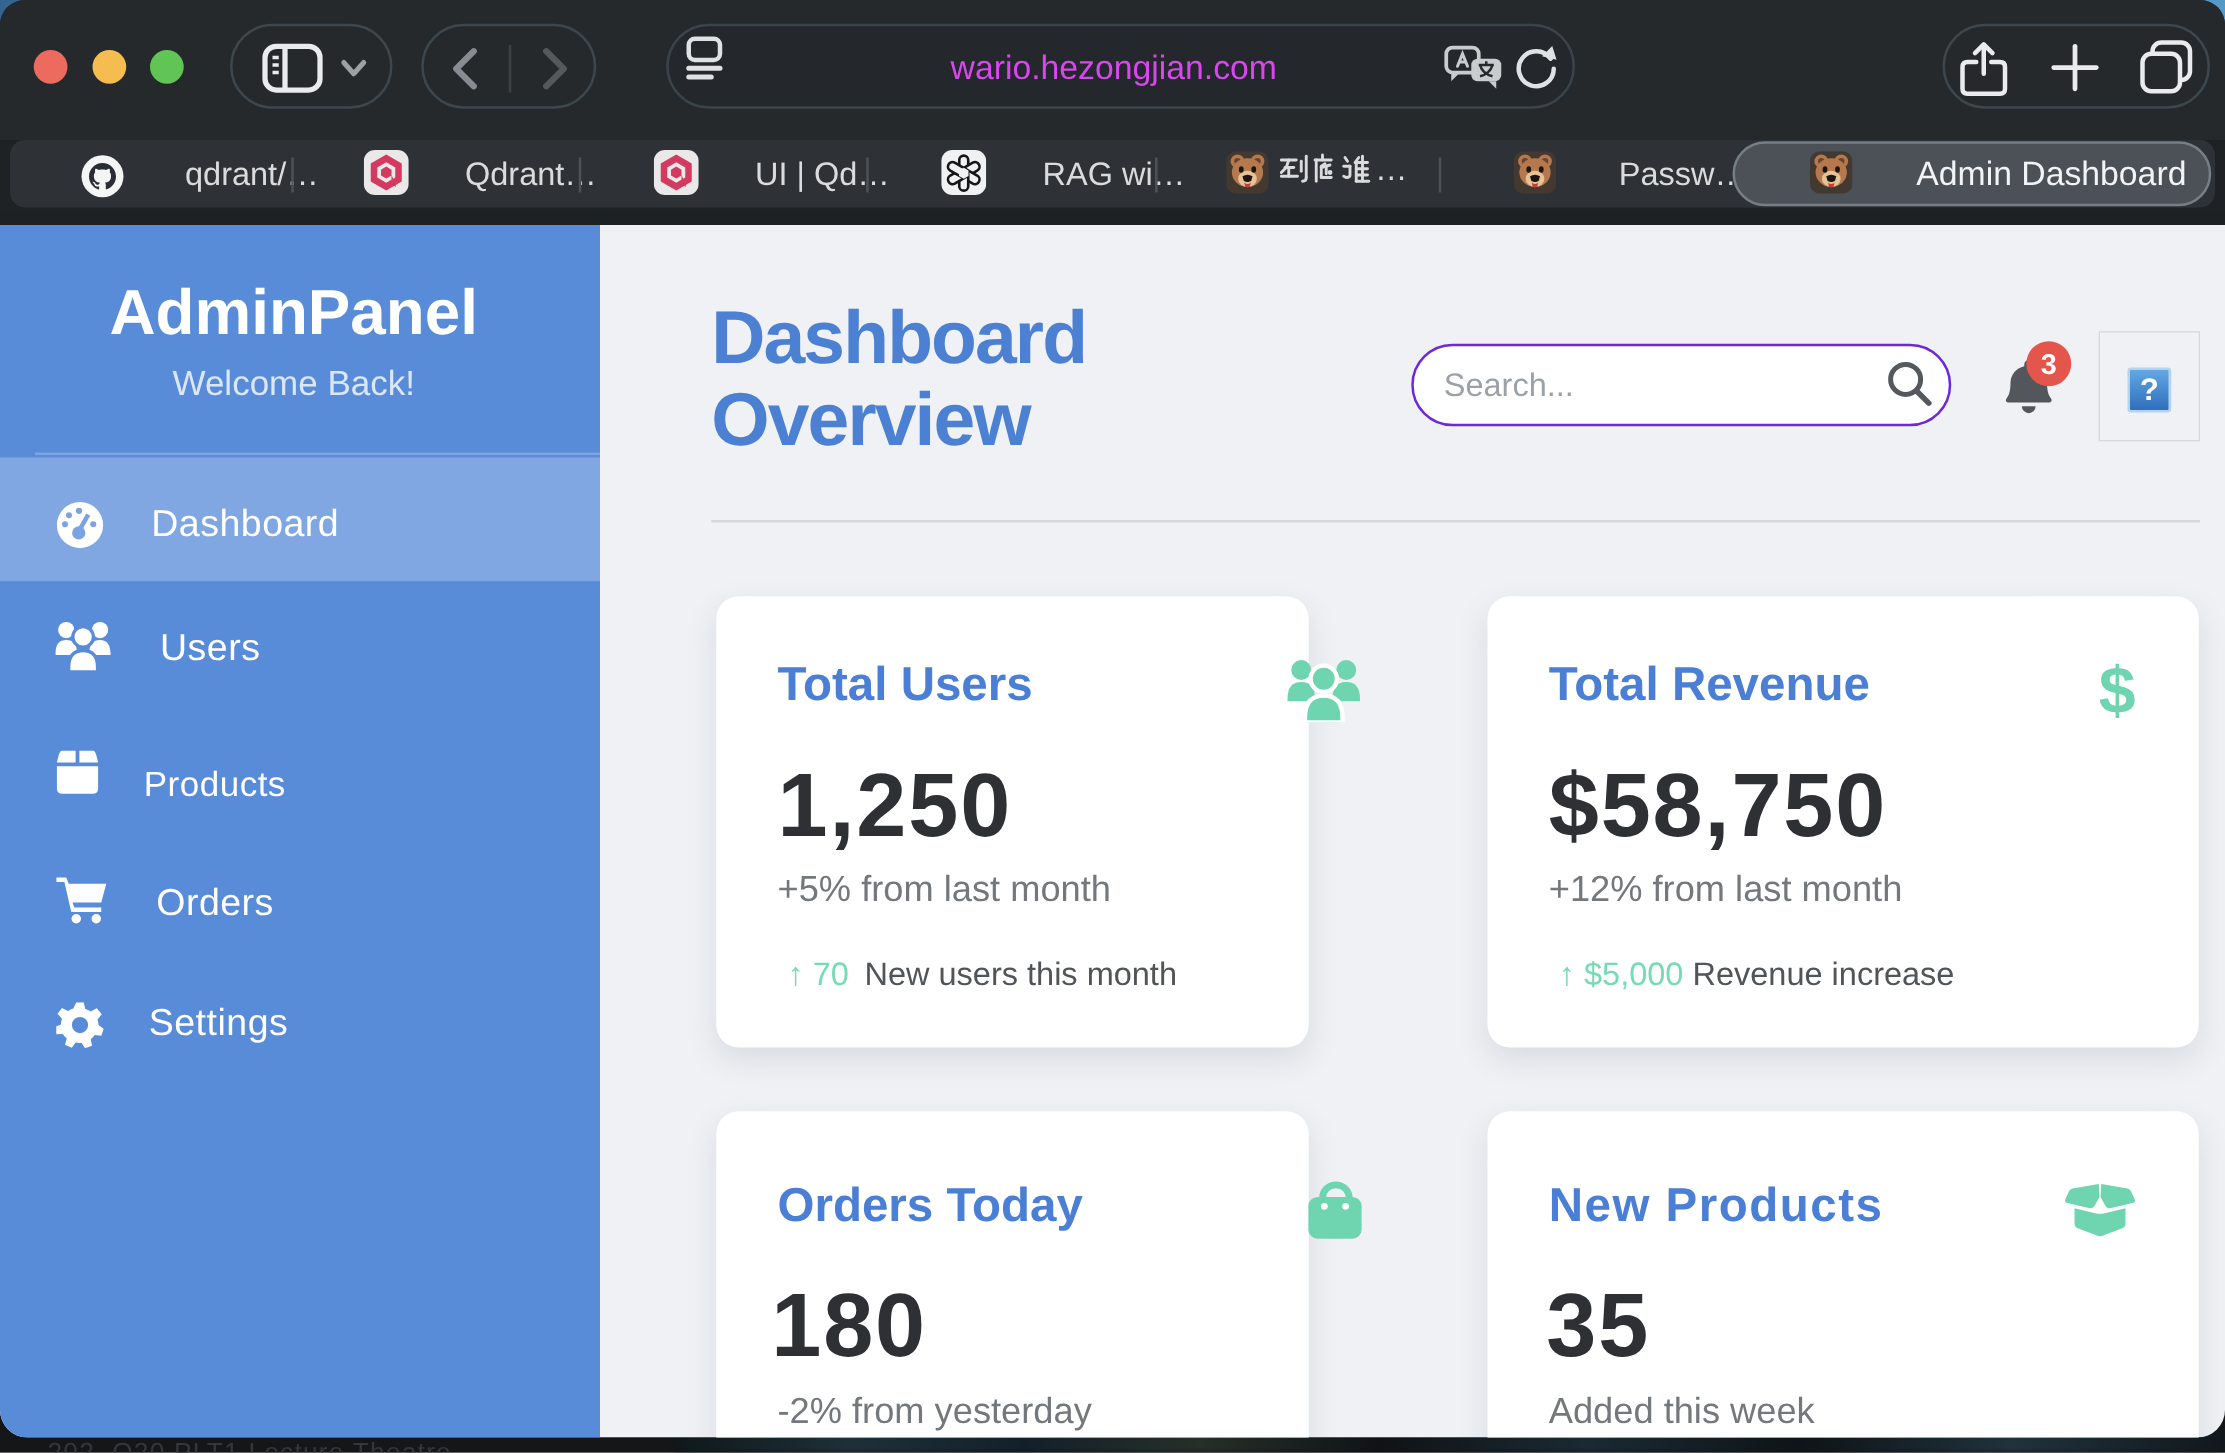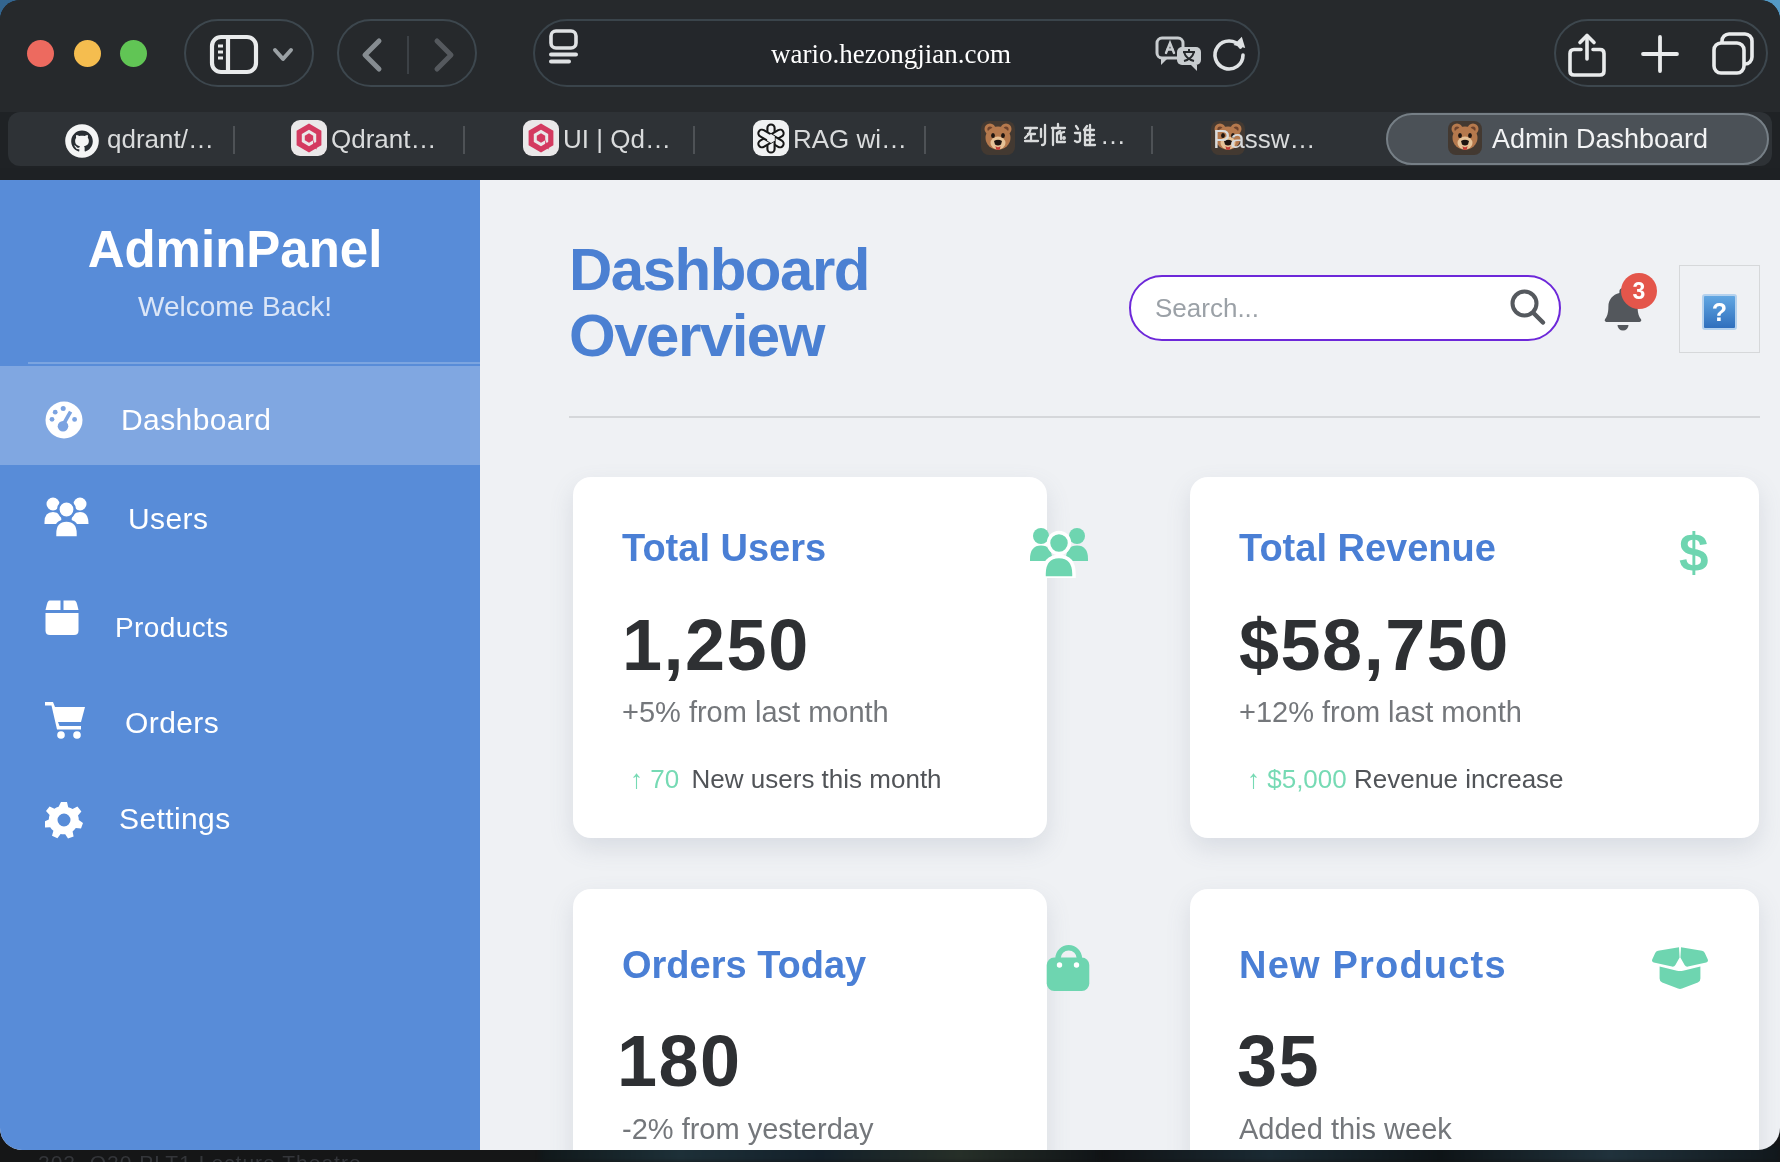--- a/index.html
+++ b/index.html
@@ -18,21 +18,21 @@
   #window { position:absolute; left:0; top:0; width:1780px; height:1150px;
     background:#1e2124; border-radius:20px 20px 22px 22px; overflow:hidden; }
   
   #toolbar { position:absolute; left:0; top:0; width:1780px; height:112px; background:#26292c; }
   .tl { position:absolute; top:40px; width:27px; height:27px; border-radius:50%; }
   .capsule { position:absolute; top:19px; height:68px; border:2px solid #3d474e; border-radius:36px; }
   
   #tabstrip { position:absolute; left:0; top:112px; width:1780px; height:56px; background:#1f2225; }
   #tabstrip .strip { position:absolute; left:8px; top:0px; width:1764px; height:54px; background:#2e3236; border-radius:12px; }
   .tabdiv { position:absolute; top:14px; width:2px; height:28px; background:#4e5256; }
-  .tabtext { position:absolute; top:12px; font-size:26px; color:#d9dbdc; white-space:nowrap; }
+  .tabtext { position:absolute; top:12px; font-size:26px; color:#d9dbdc; white-space:nowrap;margin-left:41px; }
   
   #page { position:absolute; left:0; top:180px; width:1780px; height:970px; background:#eff1f4; }
   #sidebar { position:absolute; left:0; top:0; width:480px; height:970px; background:#588cd8; }
   #main { position:absolute; left:480px; top:0; width:1300px; height:970px;margin-left:31px; }
   .card { position:absolute; width:474px; background:#ffffff; border-radius:18px;
     box-shadow:0 10px 24px rgba(100,110,135,0.16); }
   .cardtitle { position:absolute; left:49px; font-size:38px; font-weight:bold; color:#4a7fd5; white-space:nowrap; }
   .bignum { position:absolute; left:49px; font-size:72px; font-weight:bold; color:#2e3033; white-space:nowrap; letter-spacing:1.5px; }
   .subtext { position:absolute; left:49px; font-size:29px; color:#74777b; white-space:nowrap; }
   .foottext { position:absolute; left:57px; font-size:26px; color:#515458; white-space:nowrap; }
@@ -74,21 +74,21 @@
           <polyline points="98,20 112,34 98,48" fill="none" stroke="#55595e" stroke-width="5" stroke-linecap="round" stroke-linejoin="round"></polyline>
         </svg>
       </div>
 
       <div class="capsule" style="left:533px; width:727px; background:#24272b; border-color:#3a444b;">
         <svg width="40" height="68" viewBox="0 0 40 68" style="position:absolute;left:10px;top:0;">
           <rect x="6" y="10" width="25" height="17" rx="5" fill="none" stroke="#dfe2e4" stroke-width="3.6"></rect>
           <line x1="6" y1="33.5" x2="31" y2="33.5" stroke="#dfe2e4" stroke-width="4" stroke-linecap="round"></line>
           <line x1="6" y1="40.5" x2="24" y2="40.5" stroke="#dfe2e4" stroke-width="4" stroke-linecap="round"></line>
         </svg>
-        <div style="position:absolute; left:0; top:18px; width:712px; text-align:center; font-size:27px; color:#ffffff;font-family:Liberation Serif, serif;">wario.hezongjian.com</div>
+        <div style="position:absolute; left:0; top:18px; width:712px; text-align:center; font-size:27px; color:#d946ef;">wario.hezongjian.com</div>
 
         <svg width="52" height="68" viewBox="0 0 52 68" style="position:absolute;left:618px;top:0;">
           <rect x="4" y="17" width="26" height="20" rx="5" fill="none" stroke="#c8cccf" stroke-width="3"></rect>
           <path d="M 8 37 L 8 44 L 15 37 Z" fill="#c8cccf"></path>
           <g stroke="#c8cccf" stroke-width="2.4" fill="none" stroke-linecap="round">
             <path d="M 13 32 L 17 22 L 21 32"></path>
             <line x1="14.5" y1="28.5" x2="19.5" y2="28.5"></line>
           </g>
           <rect x="24" y="26" width="24" height="18" rx="5" fill="#c8cccf"></rect>
           <path d="M 44 44 L 44 50 L 38 44 Z" fill="#c8cccf"></path>
@@ -233,21 +233,21 @@
           <line x1="61" y1="19" x2="70" y2="19"></line>
           <line x1="61" y1="24" x2="71" y2="24"></line>
         </g>
         <text x="76" y="23" font-size="26" fill="#d9dbdc" font-family="Liberation Sans">…</text>
       </svg>
       <div class="tabdiv" style="left:1151px;"></div>
 
       <svg width="34" height="34" style="position:absolute;left:1211px;top:9px;">
         <use href="#bearicon"></use>
       </svg>
-      <div class="tabtext" style="left:1213px;">Passw…</div>
+      <div class="tabtext" style="left:1254px;">Passw…</div>
 
       <div style="position:absolute; left:1386px; top:1px; width:383px; height:52px; background:#4b5157; border:2px solid #767f86; border-radius:26px;"></div>
       <svg width="34" height="34" style="position:absolute;left:1448px;top:9px;">
         <use href="#bearicon"></use>
       </svg>
       <div class="tabtext" style="left:1492px; color:#f2f3f4; font-size:27px;">Admin Dashboard</div>
     </div>
     <div id="page">
       <div id="sidebar">
         <div style="position:absolute; left:0; top:40px; width:470px; text-align:center; font-size:51px; font-weight:bold; color:#ffffff;">AdminPanel</div>

